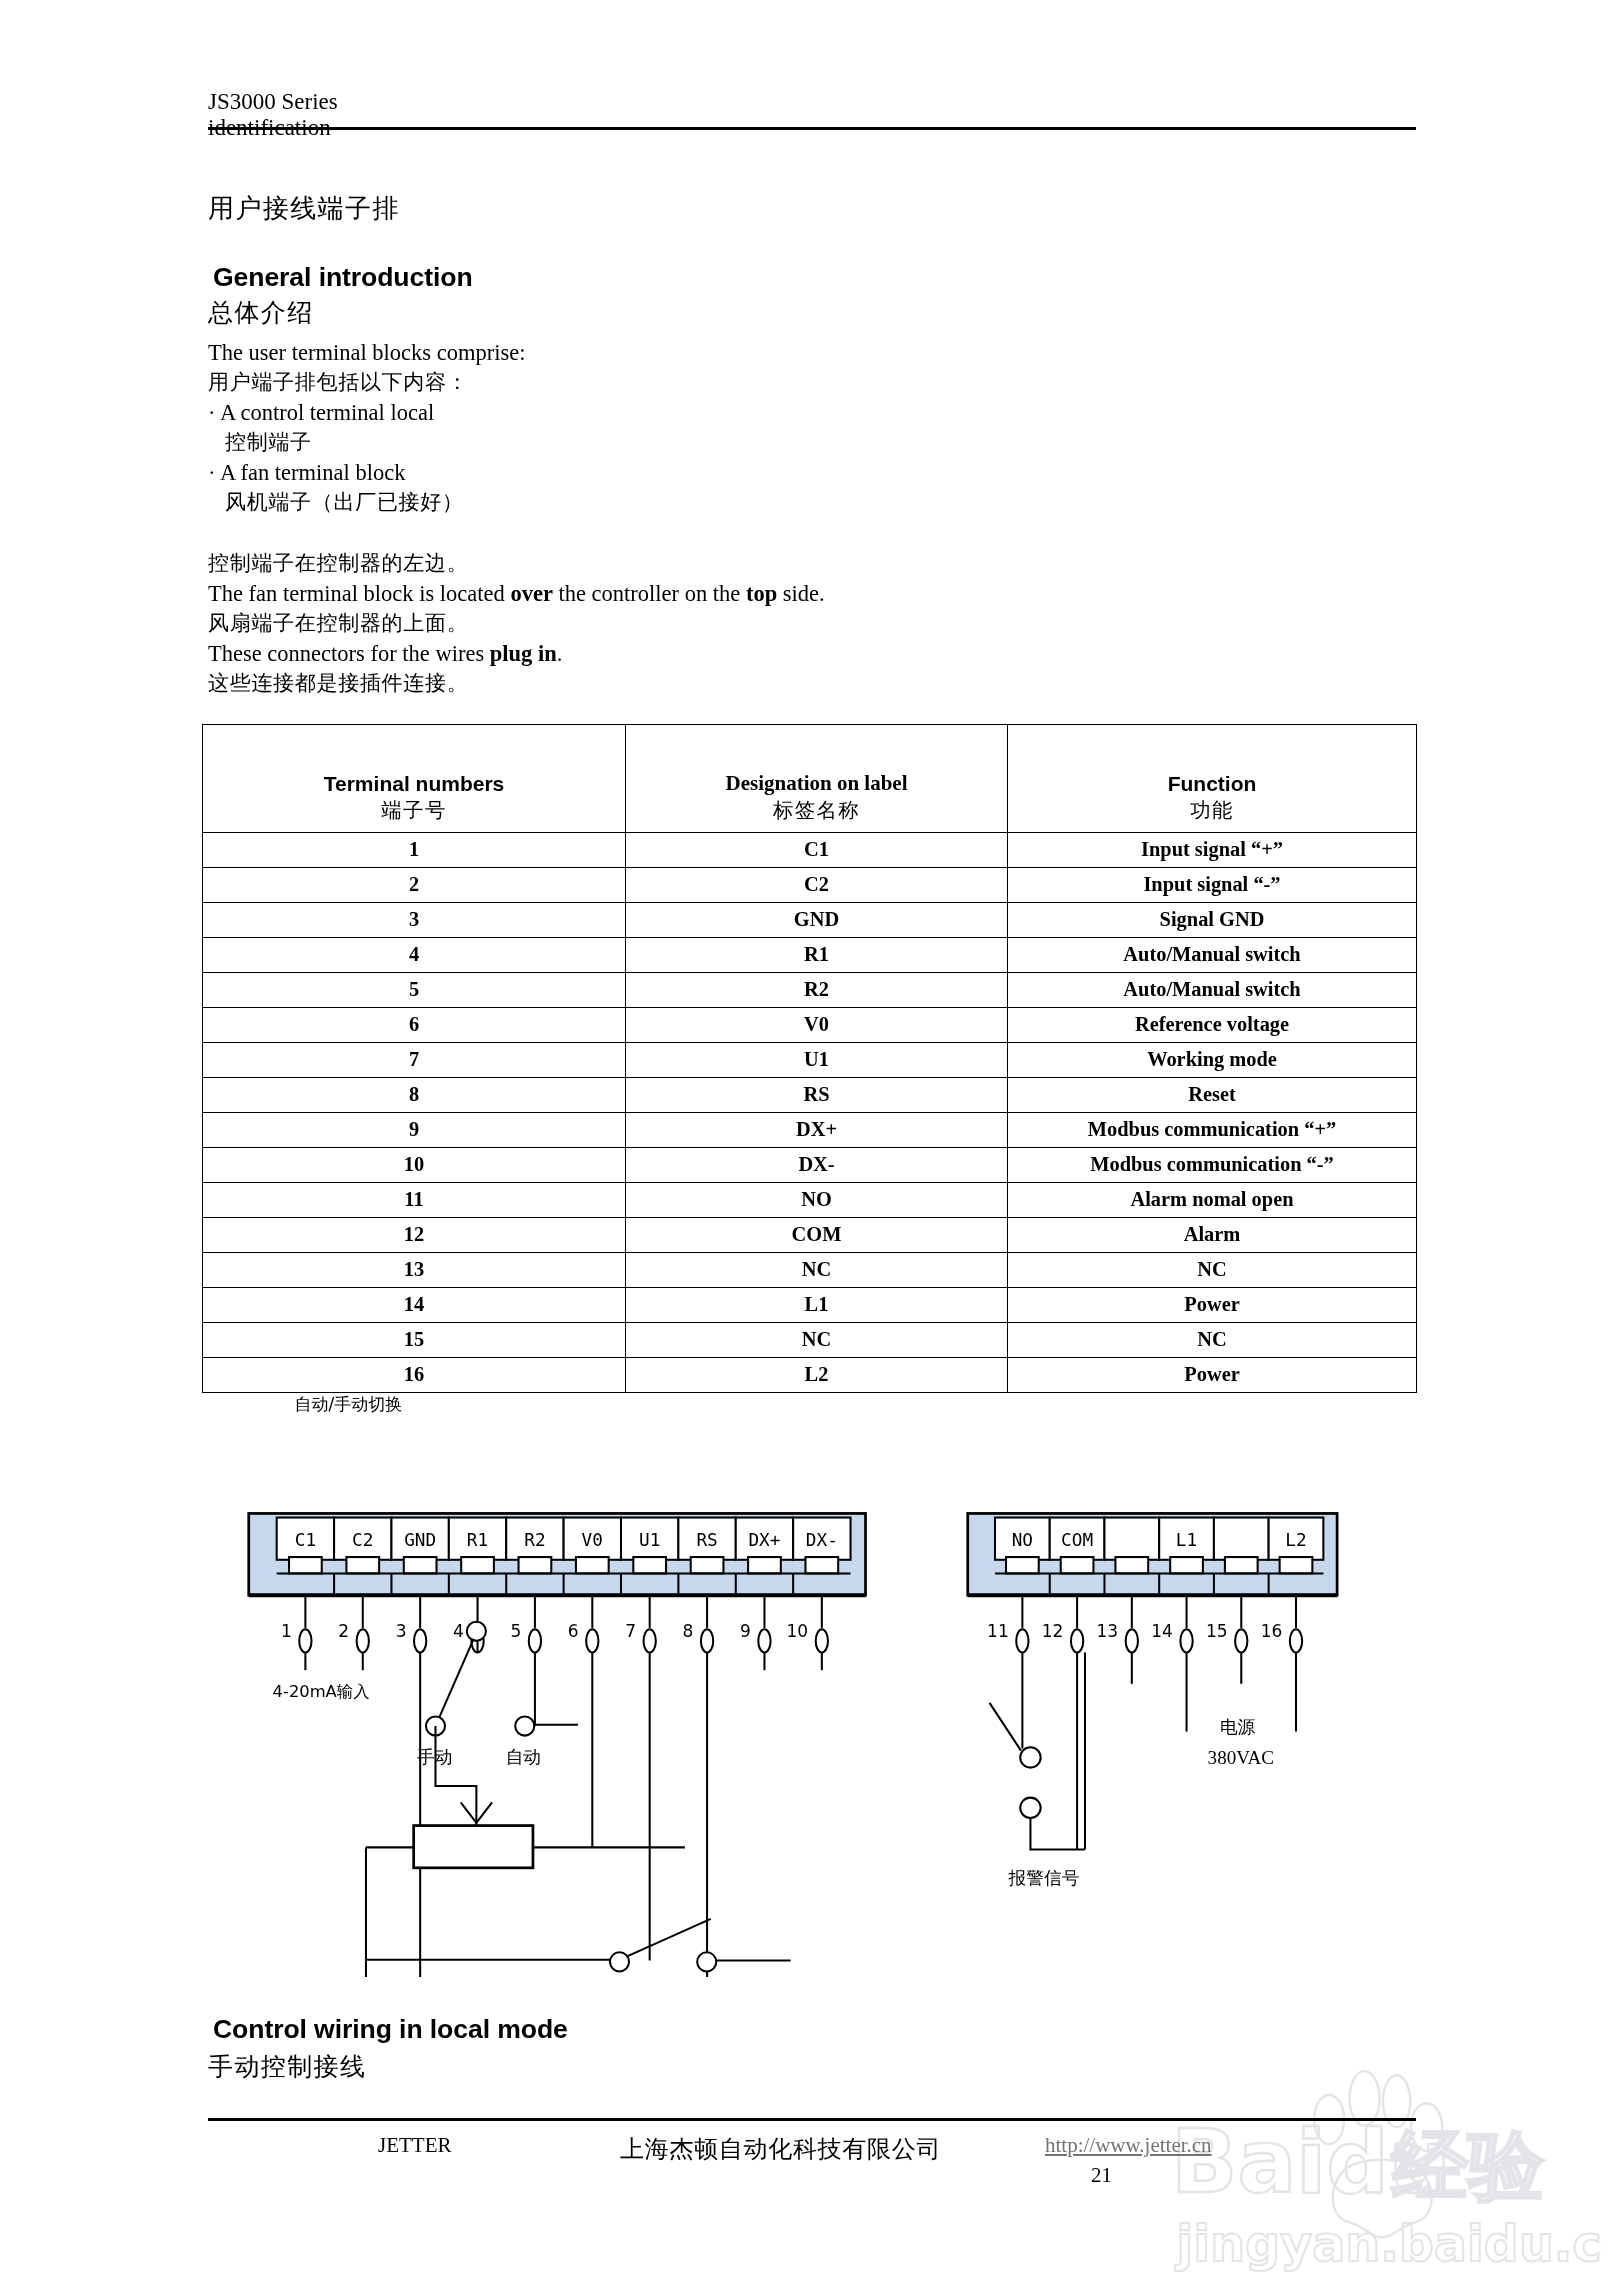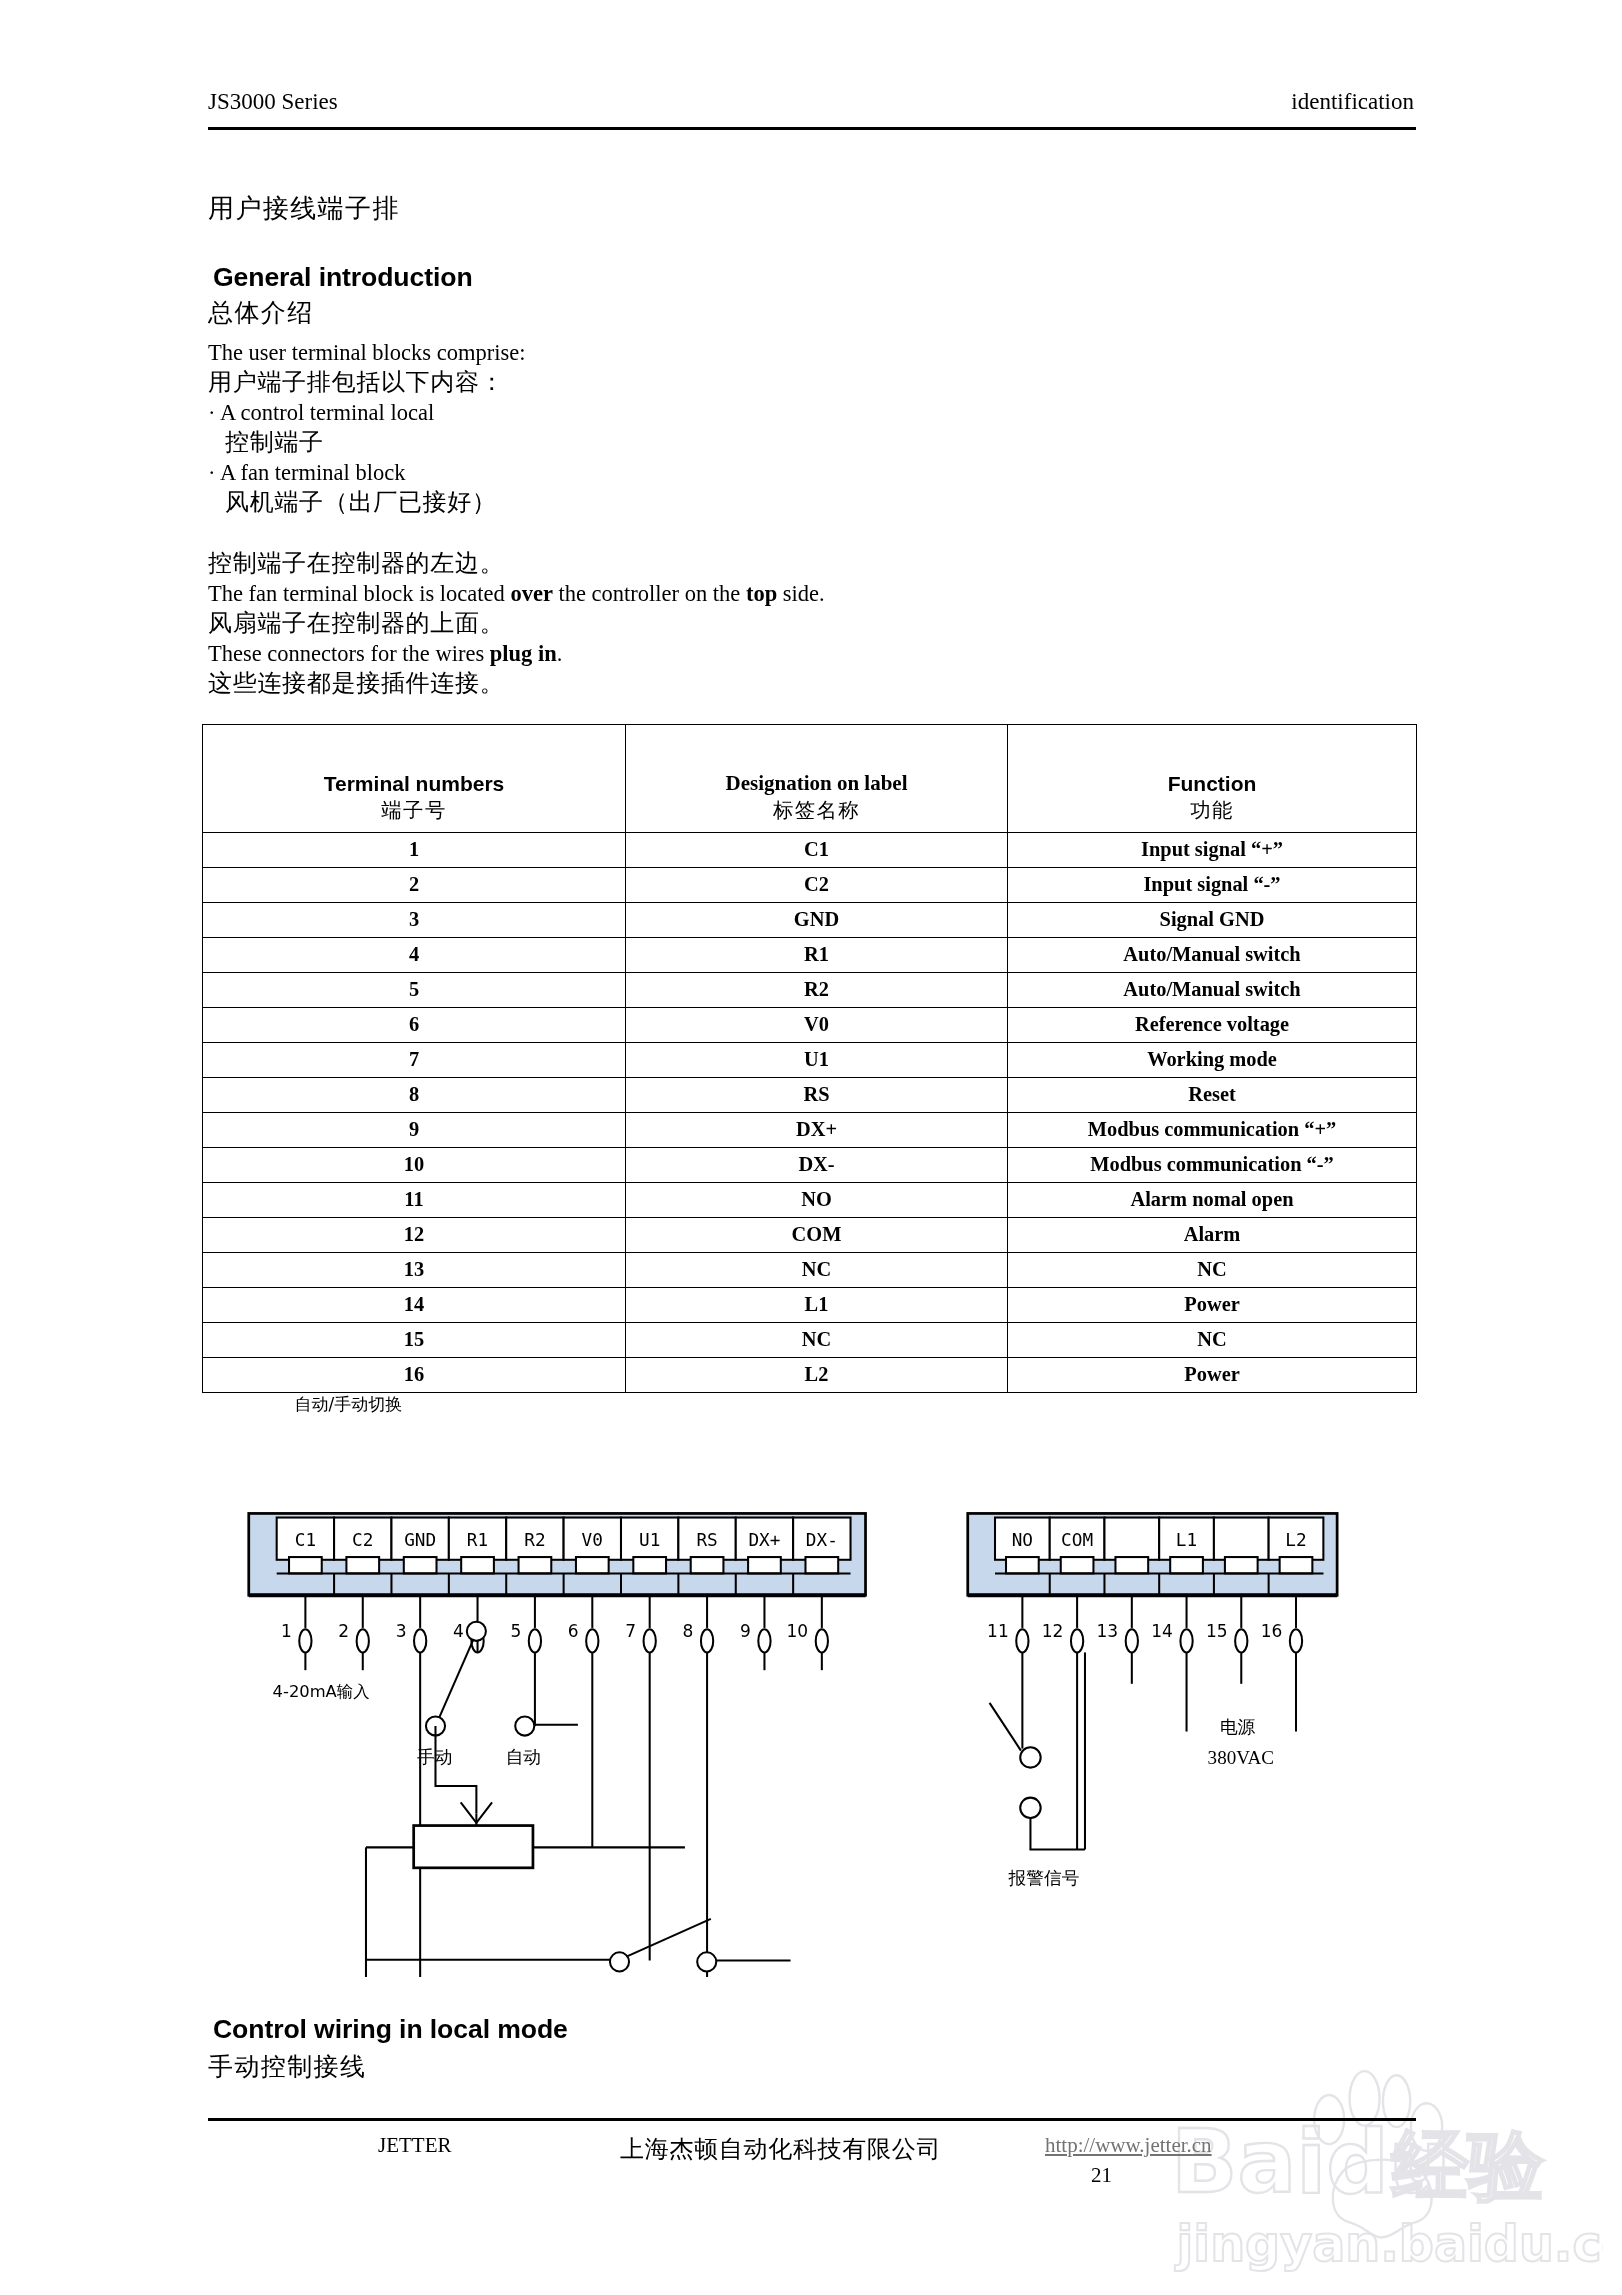--- a/index.html
+++ b/index.html
@@ -5,34 +5,34 @@
   html,body{margin:0;padding:0;background:#fff;}
   body{width:1622px;height:2295px;position:relative;
        font-family:"Liberation Serif","DejaVu Serif",serif;color:#000;
        -webkit-font-smoothing:antialiased;}
 
   .page{position:absolute;left:0;top:0;width:1622px;height:2295px;overflow:hidden;}
 
   
   .hdr{position:absolute;left:208px;top:89px;width:1206px;
        display:flex;justify-content:space-between;align-items:flex-start;
-       font-size:23px;}
+       font-size:23px;flex-direction:column;}
   .hdr-rule{position:absolute;left:208px;top:127px;width:1208px;height:3.4px;background:#000;}
 
   
   .cn-title{position:absolute;left:208px;top:191px;font-size:26px;
             font-family:"DejaVu Sans","Liberation Sans",sans-serif;letter-spacing:1.4px;}
 
   .h2{position:absolute;left:213px;font-size:26.6px;font-weight:bold;
       font-family:"Liberation Sans","DejaVu Sans",sans-serif;letter-spacing:-0.1px;}
   .h2-cn{position:absolute;left:208px;font-size:25px;
          font-family:"DejaVu Sans","Liberation Sans",sans-serif;letter-spacing:1.4px;}
 
   .para{position:absolute;left:208px;font-size:22.5px;line-height:29px;white-space:nowrap;}
-  .para.cn{font-family:"DejaVu Sans","Liberation Sans",sans-serif;font-size:24px;letter-spacing:0.7px;}
+  .para.cn{font-family:"DejaVu Sans","Liberation Sans",sans-serif;font-size:21px;letter-spacing:0.7px;}
   .para b{font-weight:bold;}
   .indent{left:225px;}
 
   
   .tbl{position:absolute;left:202px;top:724px;width:1213px;border-collapse:collapse;
        table-layout:fixed;}
   .tbl td,.tbl th{border:1.4px solid #000;text-align:center;font-weight:bold;
                   font-size:20.4px;padding:0;height:34px;}
   .tbl .c1{width:423px;}
   .tbl .c2{width:382px;}

